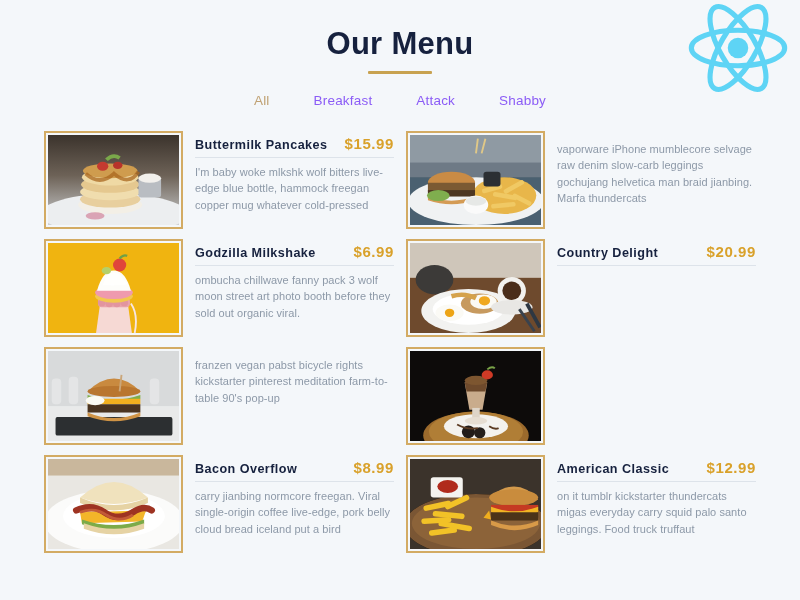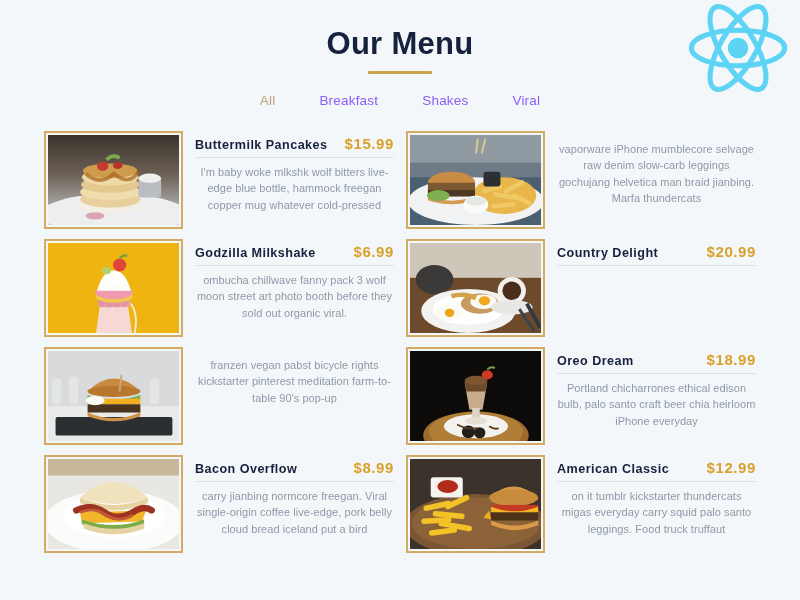--- a/index.html
+++ b/index.html
@@ -51,21 +51,21 @@
   .thumb-wrap {
     flex: 0 0 auto;
     width: 139px; height: 98px;
     border: 2px solid #d3ab63;
     padding: 2px;
     background: #f4f7fa;
   }
   .thumb { width: 100%; height: 100%; display: block; overflow: hidden; position: relative; }
   .thumb svg { display: block; width: 100%; height: 100%; }
 
-  .item-body { flex: 1 1 auto; min-width: 0; padding-top: 4px; text-align: center; }
+  .item-body { flex: 1 1 auto; min-width: 0; padding-top: 4px; }
   .item-head {
     display: flex; align-items: baseline; justify-content: space-between;
     gap: 8px;
     border-bottom: 1px solid #dde3ea;
     padding-bottom: 5px;
   }
   .item-name {
     font-size: 12.6px; font-weight: bold; color: #16213e;
     letter-spacing: .45px; white-space: nowrap;
   }
@@ -94,22 +94,22 @@
       <circle cx="60" cy="60" r="11" fill="#5ed4f5"></circle>
     </svg>
   </div>
 
   <div class="header">
     <div class="menu-title">Our Menu</div>
     <div class="title-rule"></div>
     <div class="filters">
       <button class="filter-item active">All</button>
       <button class="filter-item">Breakfast</button>
-      <button class="filter-item">Shakes</button>
-      <button class="filter-item">Viral</button>
+      <button class="filter-item">Attack</button>
+      <button class="filter-item">Shabby</button>
     </div>
   </div>
 
   <div class="menu-grid">
 
     <div class="menu-item">
       <div class="thumb-wrap">
         <div class="thumb">
           <svg viewBox="0 0 139 98" preserveAspectRatio="none">
             <defs>
@@ -293,27 +293,20 @@
             <ellipse cx="70" cy="32" rx="12" ry="5" fill="#7d5630"></ellipse>
             <ellipse cx="82" cy="26" rx="6" ry="5" fill="#cf3a26"></ellipse>
             <path d="M82 20 q5 -4 8 -1" stroke="#79a248" stroke-width="2" fill="none"></path>
             <circle cx="62" cy="88" r="7" fill="#211c19"></circle>
             <circle cx="74" cy="89" r="6" fill="#241f1b"></circle>
             <path d="M50 80 q10 6 22 4" stroke="#5a3a22" stroke-width="2" fill="none"></path>
             <path d="M84 82 q6 4 10 2" stroke="#5a3a22" stroke-width="2" fill="none"></path>
           </svg>
         </div>
       </div>
-      <div class="item-body">
-        <div class="item-head">
-          <span class="item-name">Oreo Dream</span>
-          <span class="item-price">$18.99</span>
-        </div>
-        <div class="item-desc">Portland chicharrones ethical edison bulb, palo santo craft beer chia heirloom iPhone everyday</div>
-      </div>
     </div>
 
     <div class="menu-item">
       <div class="thumb-wrap">
         <div class="thumb">
           <svg viewBox="0 0 139 98" preserveAspectRatio="none">
             <rect width="139" height="98" fill="#c9b79c"></rect>
             <rect y="18" width="139" height="80" fill="#e9e7e2"></rect>
             <ellipse cx="70" cy="68" rx="74" ry="34" fill="#fbfbfa"></ellipse>
             <ellipse cx="70" cy="62" rx="54" ry="24" fill="#ffffff"></ellipse>

